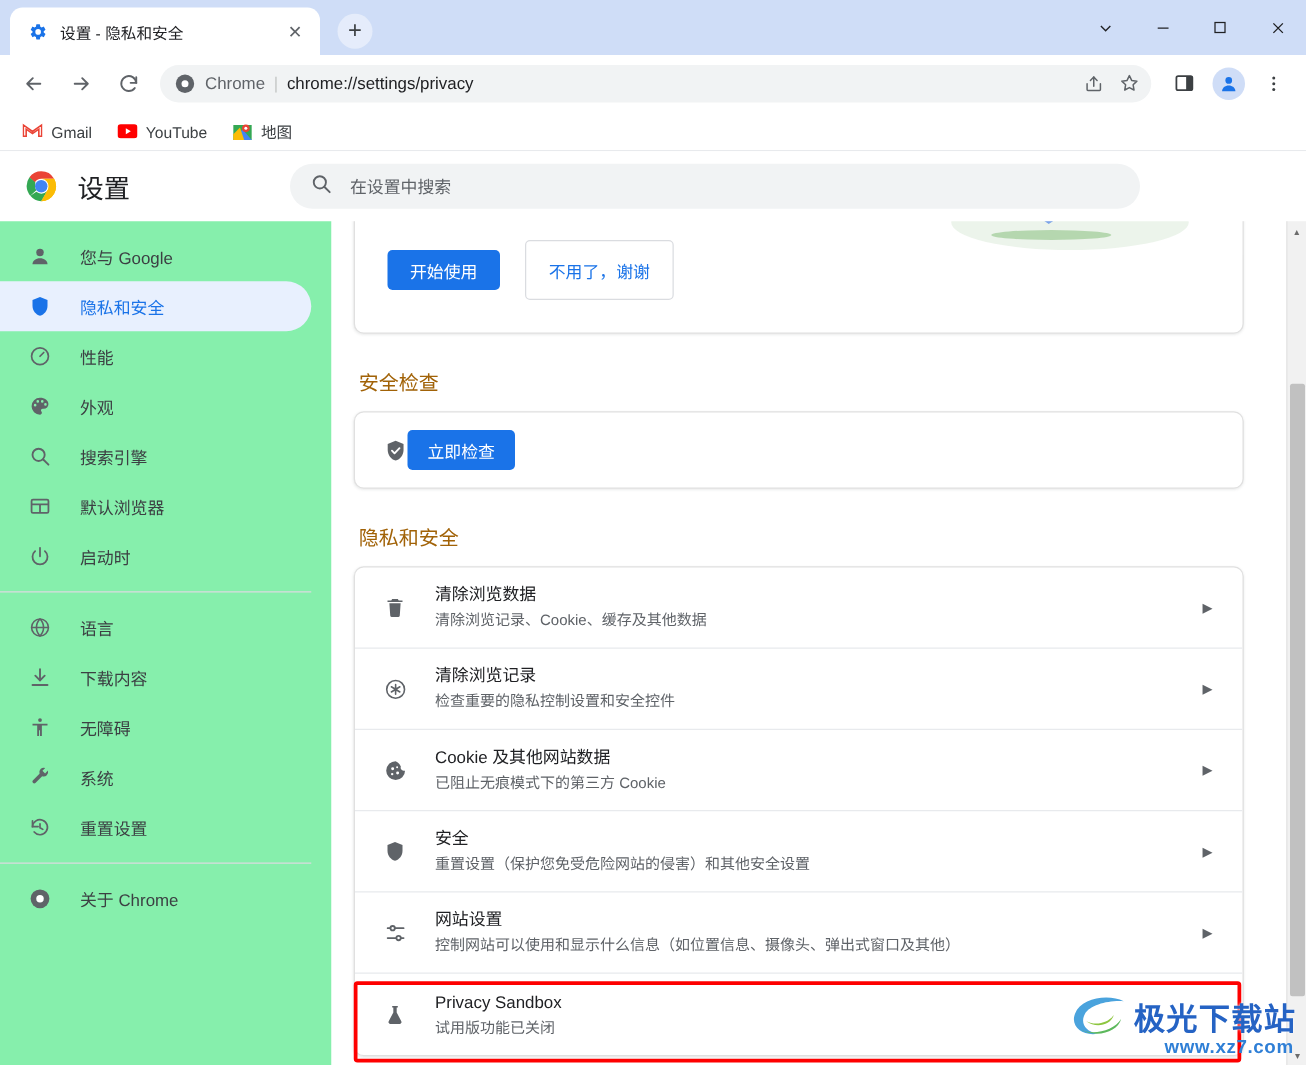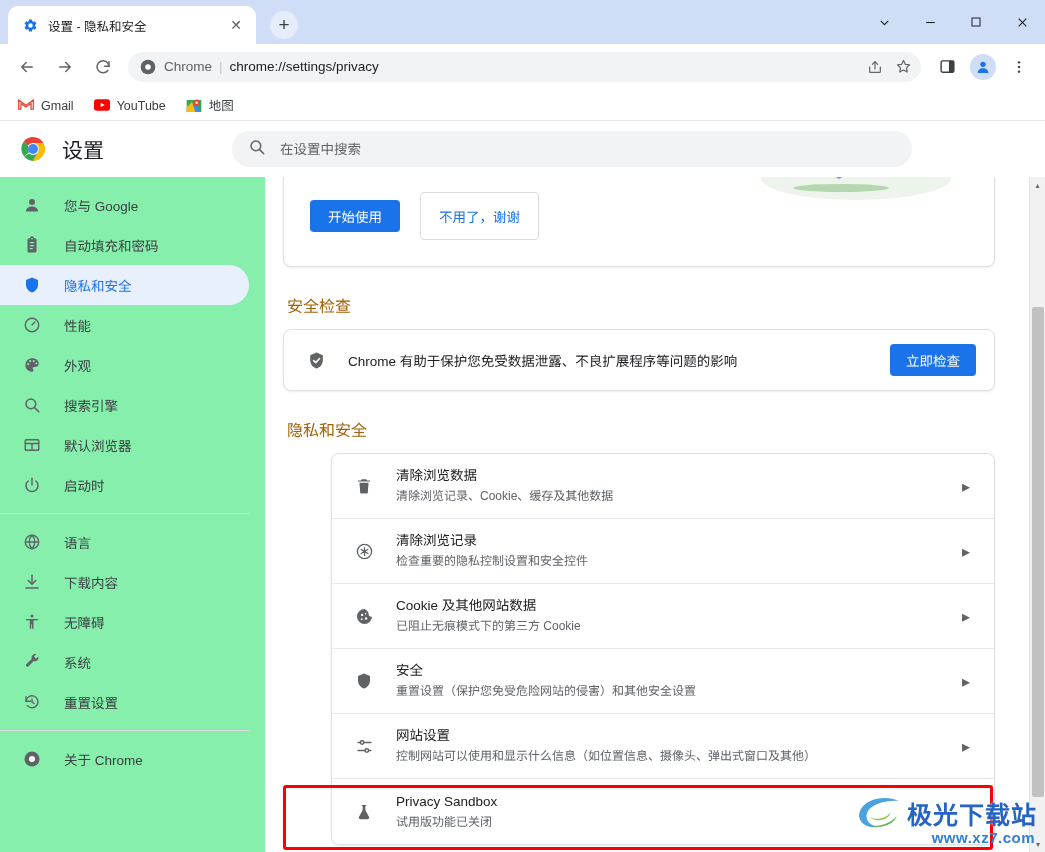--- a/index.html
+++ b/index.html
@@ -261,21 +261,21 @@
     color: #ffffff;
     border: none;
     border-radius: 4px;
     height: 32px;
     padding: 0 16px;
     font-size: 13.5px;
     font-family: "Liberation Sans", sans-serif;
   }
 
   
-  .rows-card { padding: 0; overflow: hidden; margin-left: 48px; }
+  .rows-card { padding: 0; overflow: hidden; }
   .prow {
     height: 65px;
     display: flex;
     align-items: center;
     padding: 0 18px 0 22px;
     border-bottom: 1px solid #e8eaed;
     position: relative;
   }
   .prow:last-child { border-bottom: none; }
   .prow-ico { width: 20px; height: 20px; flex:0 0 20px; color:#5f6368; display:flex;align-items:center;justify-content:center;}
@@ -516,28 +516,20 @@
     <div class="nav-item">
       <span class="nav-ico">
         <svg width="18" height="18" viewBox="0 0 24 24" fill="currentColor">
             <circle cx="12" cy="8" r="4"></circle>
             <path d="M4 20.5c0-4 3.6-6.5 8-6.5s8 2.5 8 6.5z"></path>
           </svg>
       </span>
       <span class="nav-label">您与 Google</span>
     </div>
 
-    <div class="nav-item">
-      <span class="nav-ico">
-        <svg width="18" height="18" viewBox="0 0 24 24" fill="currentColor">
-            <path d="M16 3h-1.2a2.8 2.8 0 00-5.6 0H8a2 2 0 00-2 2v15a2 2 0 002 2h8a2 2 0 002-2V5a2 2 0 00-2-2zm-4-.4a1 1 0 110 2 1 1 0 010-2zM9 8h6v1.6H9zm0 4h6v1.6H9zm0 4h4v1.6H9z"></path>
-          </svg>
-      </span>
-      <span class="nav-label">自动填充和密码</span>
-    </div>
 
     <div class="nav-item selected">
       <span class="nav-ico">
         <svg width="18" height="18" viewBox="0 0 24 24" fill="currentColor">
             <path d="M12 2l8 3.4v6c0 5-3.4 9.6-8 10.6-4.6-1-8-5.6-8-10.6v-6z"></path>
           </svg>
       </span>
       <span class="nav-label">隐私和安全</span>
     </div>
 
@@ -679,21 +671,20 @@
     </div>
 
     <div class="section-title">安全检查</div>
     <div class="card safety-card">
       <span class="safety-ico">
         <svg width="19" height="19" viewBox="0 0 24 24" fill="#5f6368">
             <path d="M12 2l8 3.4v6c0 5-3.4 9.6-8 10.6-4.6-1-8-5.6-8-10.6v-6z"></path>
             <path d="M8.3 12l2.6 2.7 5-5.2" fill="none" stroke="#ffffff" stroke-width="1.9" stroke-linecap="round" stroke-linejoin="round"></path>
           </svg>
       </span>
-      <span class="safety-text">Chrome 有助于保护您免受数据泄露、不良扩展程序等问题的影响</span>
       <button class="btn-check">立即检查</button>
     </div>
 
     <div class="section-title">隐私和安全</div>
     <div class="card rows-card">
 
       <div class="prow">
         <span class="prow-ico">
           <svg width="18" height="18" viewBox="0 0 24 24" fill="currentColor">
               <path d="M9 3h6l1 1.5h4V6H4V4.5h4zM6 7.5h12l-.9 13.1a1.4 1.4 0 01-1.4 1.4H8.3a1.4 1.4 0 01-1.4-1.4z"></path>

